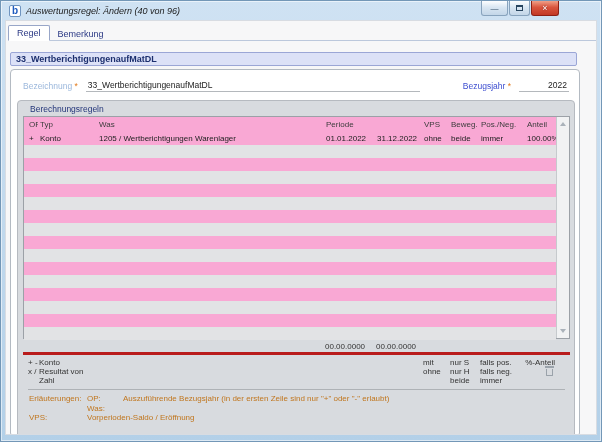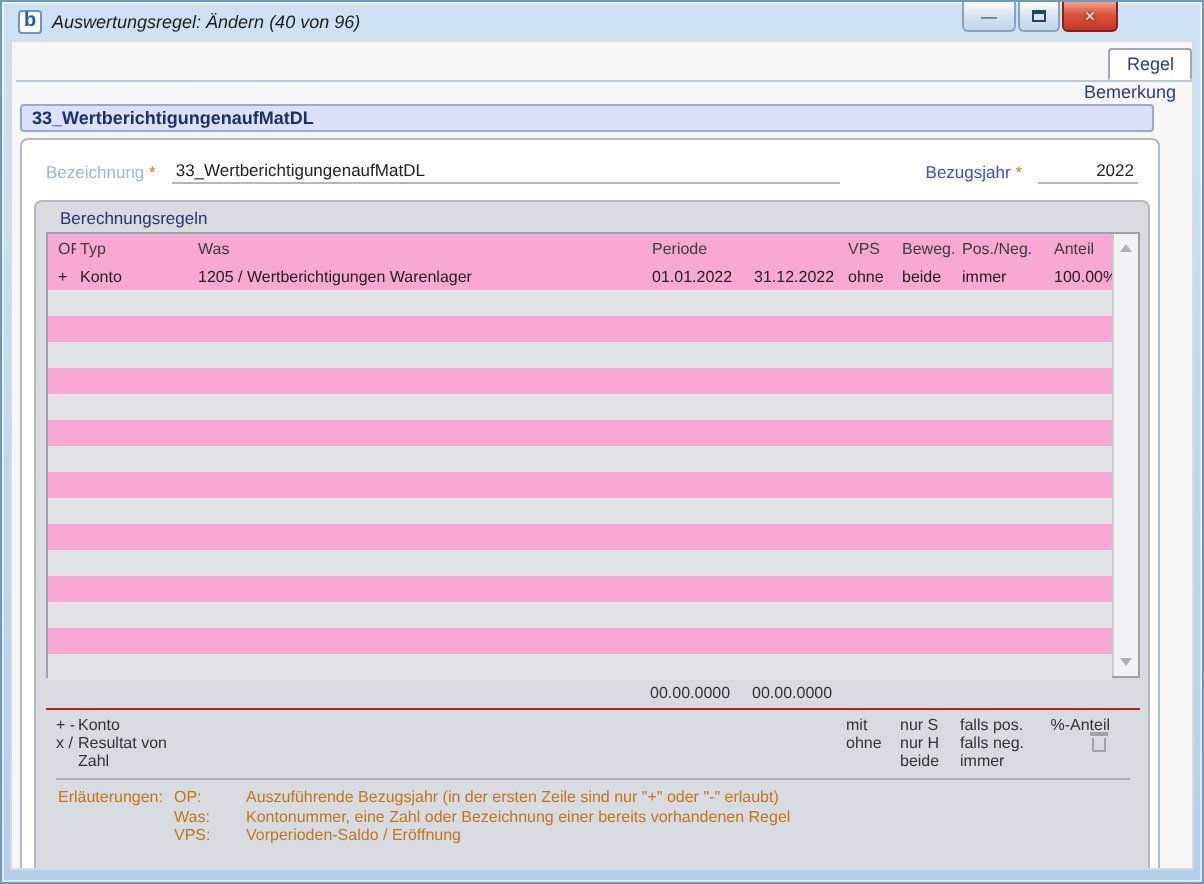--- a/index.html
+++ b/index.html
@@ -24,21 +24,21 @@
     margin-left:1px; color:#27445e; font-size:8px; cursor:default;
   }
   .btn-min{ width:27px; } .btn-max{ width:21px; }
   .btn-close{
     width:28px; background:linear-gradient(#f0a088,#d9553e 45%,#c23825);
     border-color:#8e2015; color:#fff; font-size:9px; text-shadow:0 0 2px #7a1a10;
   }
   .glyph-max{ width:7px; height:6px; border:1px solid #27445e; border-top-width:2px; }
   .client{ height:415px; background:#f7f7f8; border:1px solid #d8dce2; overflow:hidden; }
 
-  .tabs{ display:flex; margin:3px 0 11px 2px; border-bottom:1px solid #bcc8dc; height:17px; align-items:flex-end;flex-direction:column; }
+  .tabs{ display:flex; margin:3px 0 11px 2px; border-bottom:1px solid #bcc8dc; height:17px; align-items:flex-end; }
   .tab{ font-size:9px; color:#2c3a85; padding:2px 8px 2px 8px; margin-bottom:-1px; }
   .tab.active{ background:#fff; border:1px solid #98a6c8; border-bottom:1px solid #fff; border-radius:2px 2px 0 0; }
 
   .banner{
     margin:3px 19px 0 4px; height:14px; line-height:13px;
     background:#dce1f7; border:1px solid #9ba6d6; border-radius:2px;
     font-size:9px; font-weight:bold; color:#1c2f6e; padding-left:5px;
   }
 
   .groupbox{ margin:3px 16px 0 4px; height:368px; border:1px solid #b3bac2; border-radius:4px; background:#fff; }
@@ -64,21 +64,21 @@
   .cell{ overflow:hidden; white-space:nowrap; padding-left:2px; }
   .c-op{ padding-left:5px; } .c-anteil{ text-align:right; padding-right:14px; }
   .erows div{ height:13px; } .erows div:nth-child(odd){ background:#e2e3e5; }
   .scrollbar{ position:absolute; top:0; right:0; bottom:0; width:13px; background:#f1f2f3; border-left:1px solid #c6cacd; }
   .sb-arrow{ position:absolute; left:0; right:0; height:12px; display:flex; align-items:center; justify-content:center; }
   .sb-up{ top:1px; } .sb-down{ bottom:1px; }
   .tri-up{ width:0; height:0; border-left:3px solid transparent; border-right:3px solid transparent; border-bottom:4px solid #aab2ba; }
   .tri-down{ width:0; height:0; border-left:3px solid transparent; border-right:3px solid transparent; border-top:4px solid #aab2ba; }
 
   .totals{ margin:2px 4px 0 5px; padding-right:13px; height:14px; line-height:12px; font-size:8px; color:#333;
-           border-bottom:1px solid #b91c1c; }
+           border-bottom:3px solid #b91c1c; }
   .legend{ margin:3px 4px 0 5px; padding-right:13px; font-size:8px; color:#333; }
   .legend .ln{ line-height:9px; height:9px; white-space:nowrap; }
   .lg-anteil{ text-align:right; padding-right:2px; }
   .trash-wrap{ display:flex; justify-content:flex-end; padding:2px 4px 0 0; }
   .trash{ width:7px; height:7px; border:1px solid #9aa2aa; border-top:none; border-radius:0 0 1px 1px; position:relative; }
   .trash::before{ content:""; position:absolute; top:-3px; left:-2px; right:-2px; height:2px; background:#9aa2aa; }
   .sep{ margin:4px 9px 0 10px; border-top:1px solid #aeb2b6; }
   .notes{ margin:4px 4px 0 11px; display:grid; grid-template-columns:58px 36px auto; font-size:8px; line-height:9.5px; color:#c0761e; }
   .notes div{ white-space:nowrap; }
 </style>
@@ -221,21 +221,20 @@
         </div>
 
         <div class="sep"></div>
 
         <div class="notes">
           <div>Erläuterungen:</div>
           <div>OP:</div>
           <div>Auszuführende Bezugsjahr (in der ersten Zeile sind nur "+" oder "-" erlaubt)</div>
           <div></div>
           <div>Was:</div>
-          <div>Kontonummer, eine Zahl oder Bezeichnung einer bereits vorhandenen Regel</div>
           <div></div>
           <div>VPS:</div>
           <div>Vorperioden-Saldo / Eröffnung</div>
         </div>
       </div>
     </div>
   </div>
 </div>
 
 </body></html>

